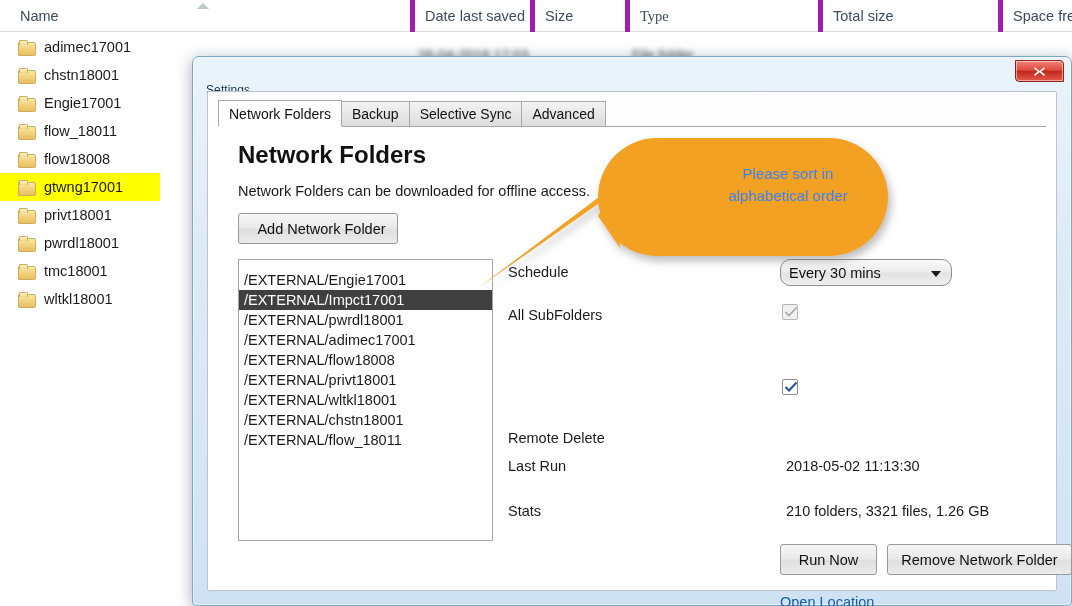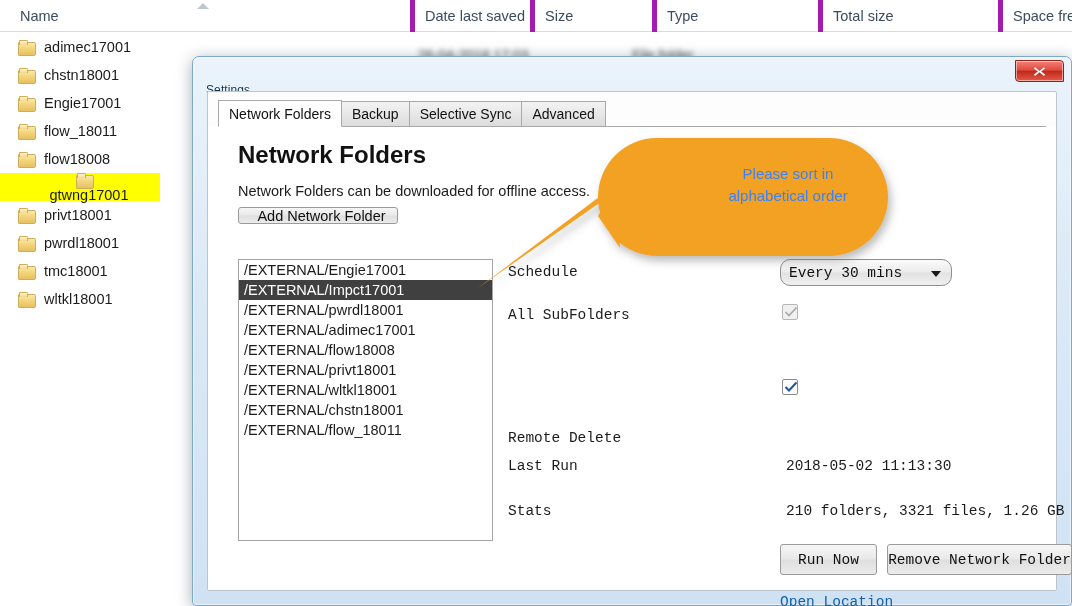--- a/index.html
+++ b/index.html
@@ -40,21 +40,21 @@
     border-right: 6px solid transparent;
     border-bottom: 6px solid #a8b4c2;
     opacity: .75;
   }
 
   .file-list { position: absolute; left: 0; top: 33px; width: 205px; }
   .file-row {
     height: 28px; display: flex; align-items: center; padding-left: 18px;
     font-size: 14.5px; color: #1b1b1b; white-space: nowrap;
   }
-  .file-row.highlight { background: #ffff00; width: 160px; flex-direction: column; }
+  .file-row.highlight { background: #ffff00; width: 160px; }
   .folder-icon {
     position: relative; width: 17px; height: 14px; margin-right: 9px; flex: none;
   }
   .folder-icon::before {
     content:''; position:absolute; left:0; top:2px; width:16px; height:12px;
     background: linear-gradient(180deg,#fbe9a8 0%, #f3d57e 45%, #e8c05f 100%);
     border: 1px solid #cfae5b; border-radius: 1px 2px 2px 1px;
   }
   .folder-icon::after {
     content:''; position:absolute; left:1px; top:0px; width:7px; height:4px;
@@ -137,34 +137,34 @@
     position: absolute; left: 30px; top: 56px;
     font-size: 14.5px; color: #1b1b1b;
   }
   .btn {
     font-size: 14.5px; color: #111;
     background: linear-gradient(180deg,#f6f6f6 0%, #e9e9e9 48%, #dfdfdf 52%, #ebebeb 100%);
     border: 1px solid #9a9a9a; border-radius: 3px;
     display: flex; align-items: center; justify-content: center;
     cursor: pointer; white-space: nowrap;
   }
-  .add-btn { position: absolute; left: 30px; top: 80px; width: 160px; height: 17px; padding-left: 7px; }
+  .add-btn { position: absolute; left: 30px; top: 86px; width: 160px; height: 31px; padding-left: 7px; }
 
   .listbox {
     position: absolute; left: 30px; top: 132px; width: 255px; height: 282px;
     background: #fff; border: 1px solid #a4a4a4; overflow: hidden;
-    padding-top: 0;
+    padding-top: 10px;
   }
   .listitem {
     height: 20px; line-height: 20px; padding-left: 5px;
     font-size: 14.5px; color: #1b1b1b; white-space: nowrap; cursor: pointer;
   }
   .listitem.selected { background: #404040; color: #ffffff; }
 
-  .detail { position: absolute; left: 300px; top: 132px; right: 16px; bottom: 10px; font-family: Liberation Mono, monospace; }
+  .detail { position: absolute; left: 300px; top: 132px; right: 16px; bottom: 10px; }
   .drow { position: absolute; left: 0; font-size: 14.5px; color: #1b1b1b; }
   .dval { position: absolute; left: 278px; font-size: 14.5px; color: #1b1b1b; white-space: nowrap; }
 
   .select {
     position: absolute; left: 272px; top: 0; width: 172px; height: 27px;
     background: linear-gradient(180deg,#fafafa 0%, #ececec 48%, #e2e2e2 52%, #f0f0f0 100%);
     border: 1px solid #8e8e8e; border-radius: 10px;
     display: flex; align-items: center; padding: 0 8px;
     font-size: 14.5px; color: #111; cursor: pointer;
   }
@@ -203,21 +203,21 @@
     <div class="col-headers">
       <div class="hdr first" style="left:10px;width:400px;">
           <span>Name</span>
         </div>
       <div class="hdr" style="left:410px;width:120px;">
           <span>Date last saved</span>
         </div>
       <div class="hdr" style="left:530px;width:95px;">
           <span>Size</span>
         </div>
-      <div class="hdr" style="left:652px;width:193px;">
+      <div class="hdr" style="left:625px;width:193px;font-family:Liberation Serif, serif;">
           <span>Type</span>
         </div>
       <div class="hdr" style="left:818px;width:159px;">
           <span>Total size</span>
         </div>
       <div class="hdr" style="left:998px;width:95px;">
           <span>Space free</span>
         </div>
       <div class="sort-caret">
           <i></i>

